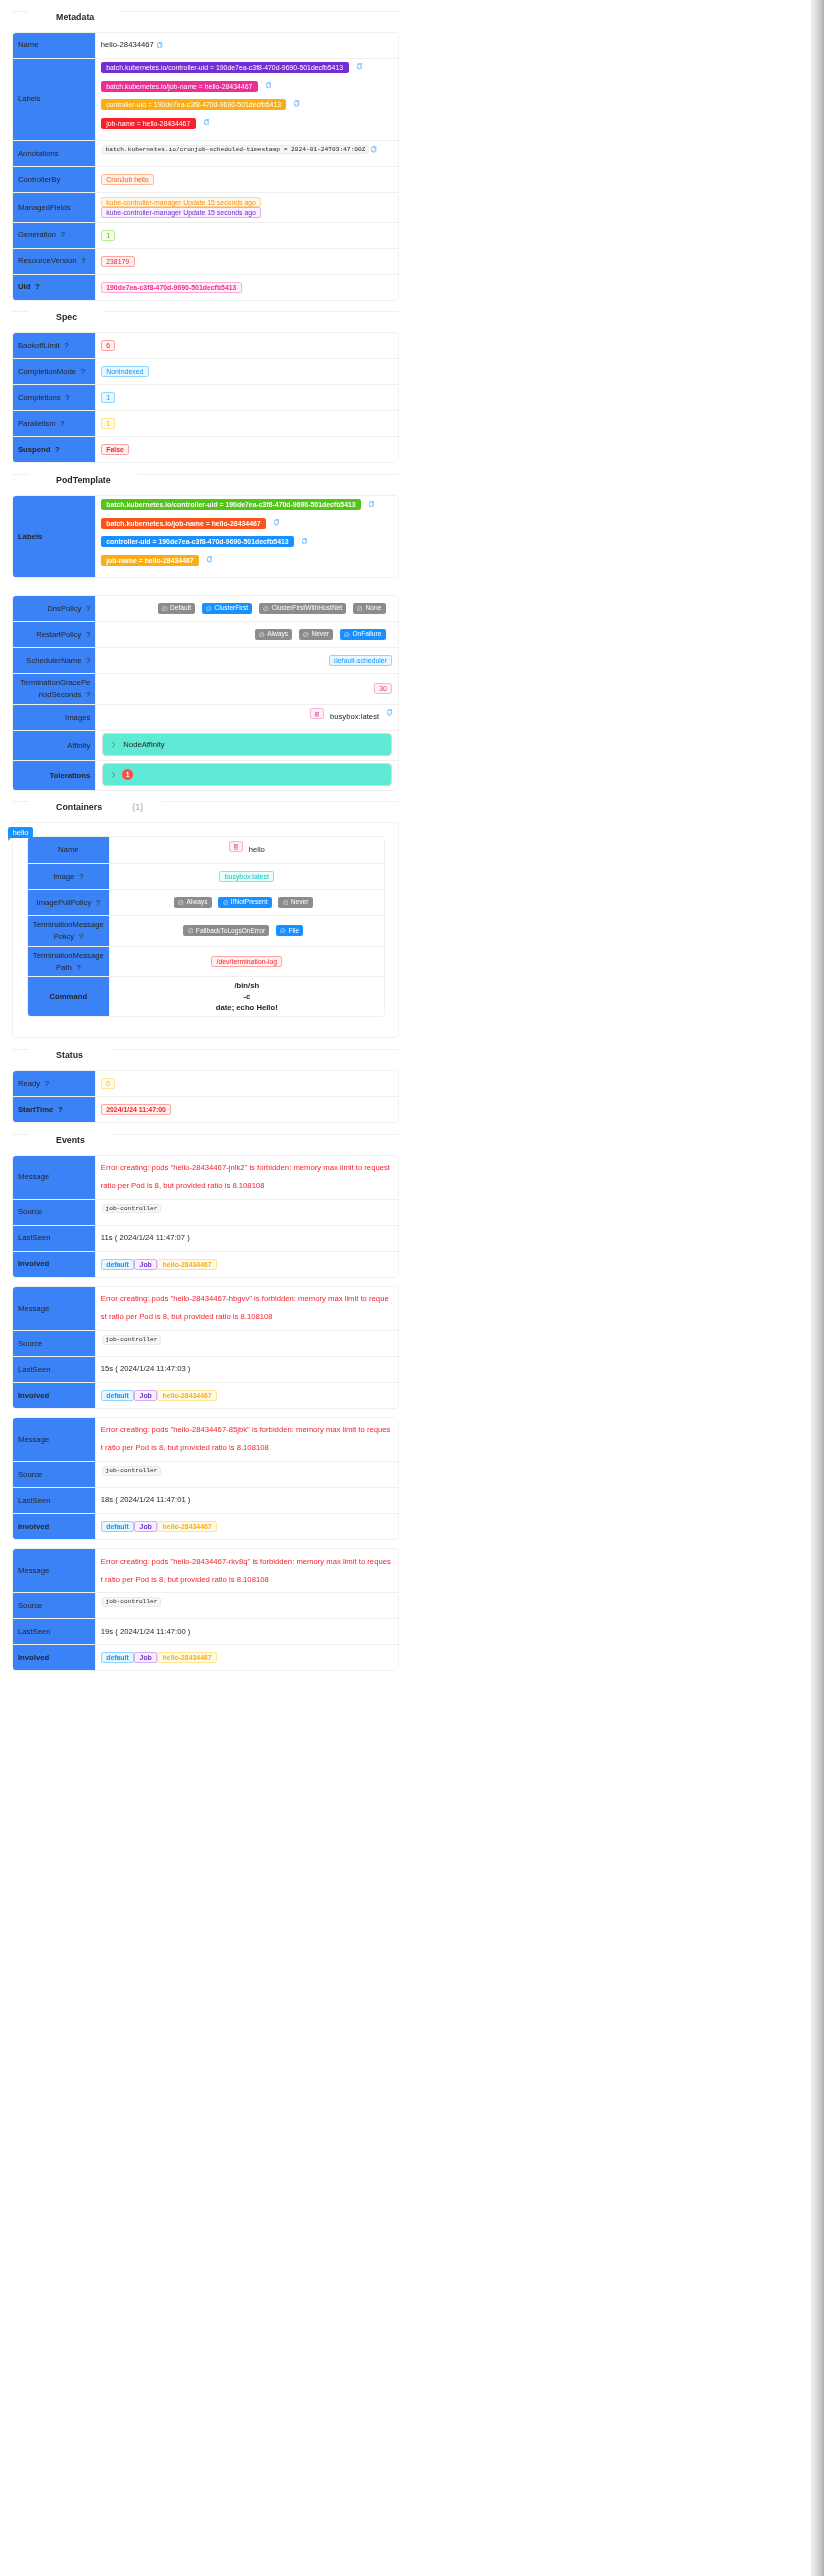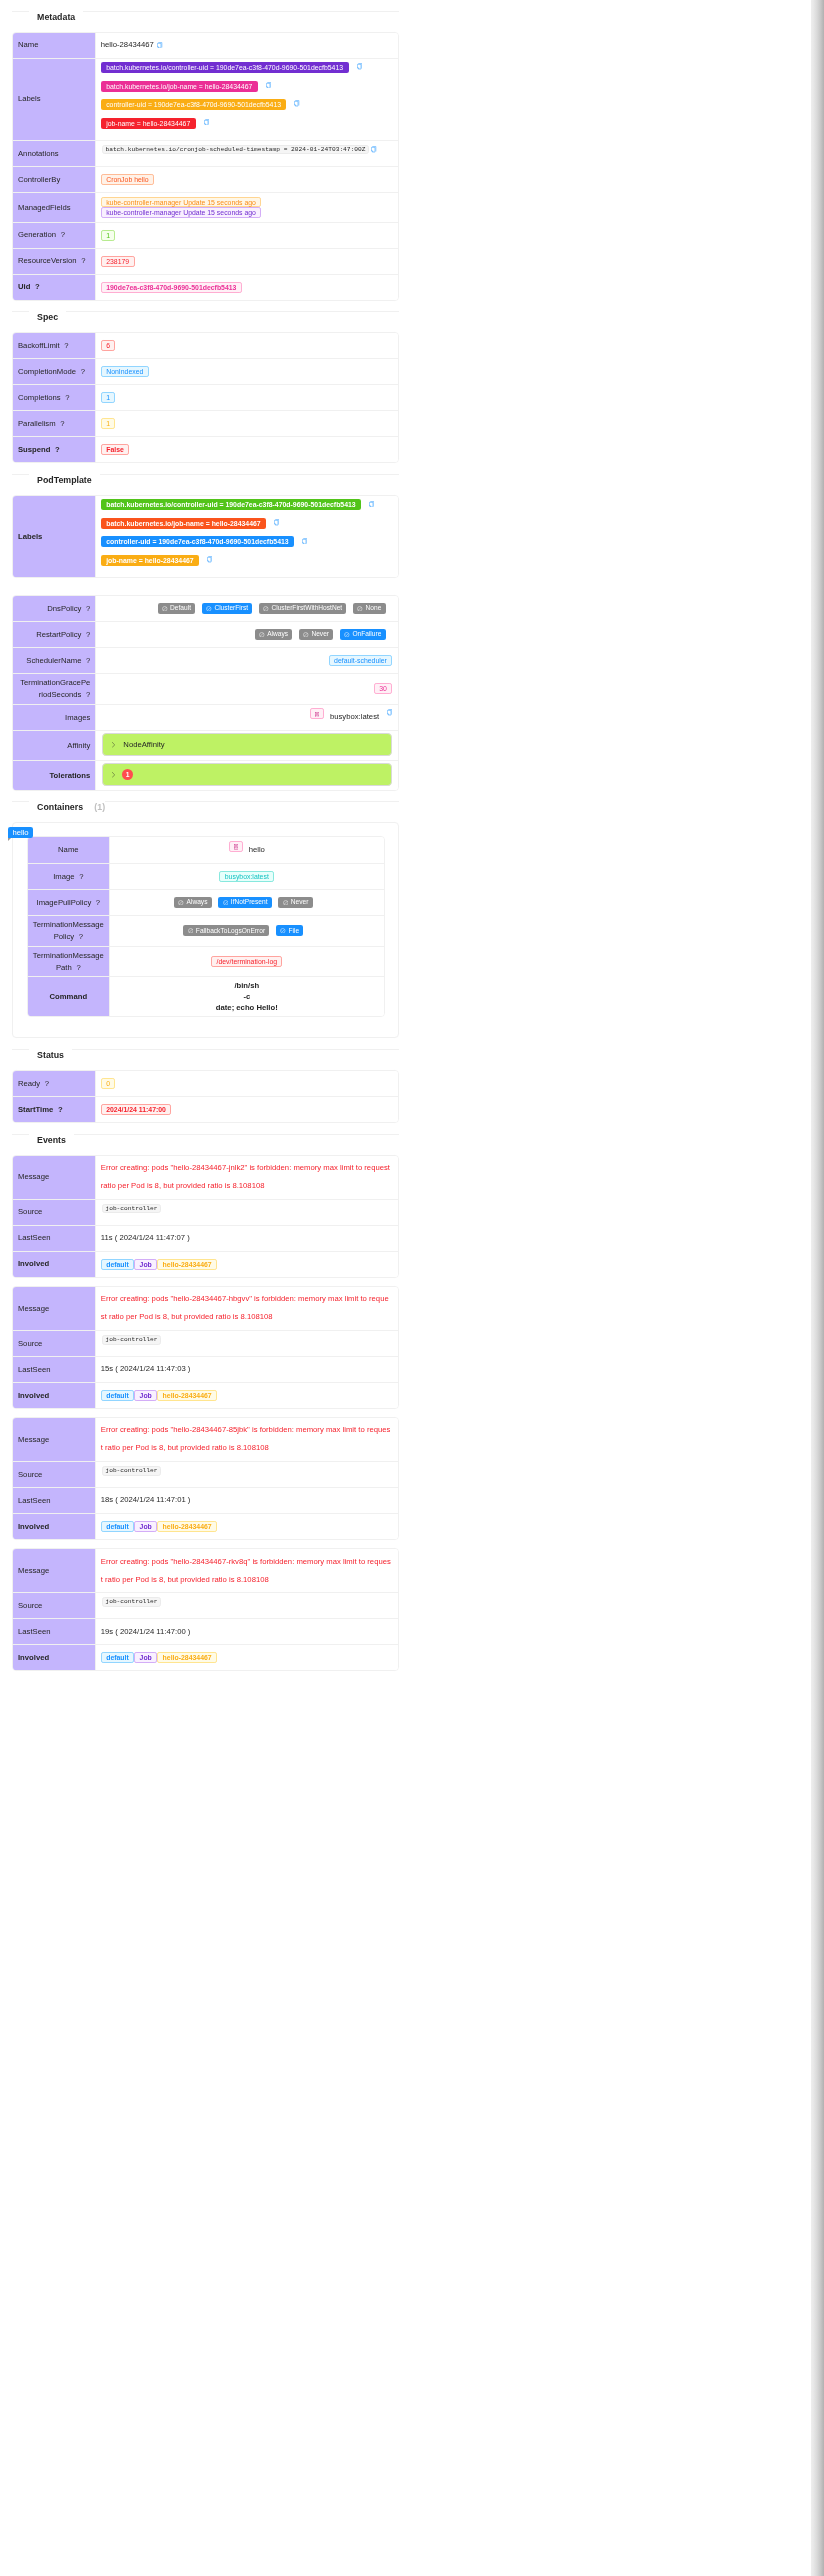--- a/index.html
+++ b/index.html
@@ -43,35 +43,36 @@
 
   
   .divider {
     display: flex;
     align-items: flex-start;
     margin: 10.7px 0 7.7px 0;
     font-size: 8.8px;
     font-weight: 700;
     color: #262626;
     white-space: nowrap;
+    gap: 19px;
   }
   .divider .dl { width: 16.5px; flex: 0 0 16.5px; height:0.5px; background: #f0f0f0; }
   .divider .dr { flex: 1 1 auto; height:0.5px; background: #f0f0f0; }
   .divider .dtext { padding: 0 8.2px; }
   .divider .dcount { color: #bfbfbf; font-weight:700; padding-left:3.1px;}
 
   
   .desc { border: 0.5px solid #f0f0f0; border-radius: 4.1px; overflow: hidden; background:#fff; }
   .desc2 { margin-top: 17px; text-align: right; }
   .desc table { width: 100%; border-collapse: collapse; table-layout: fixed; }
   .desc td { border-bottom: 0.5px solid #f0f0f0; vertical-align: middle; }
   .desc tr:last-child td { border-bottom: none; font-weight: bold; }
   .desc td.lbl {
     width: 82px;
-    background: #c4b5fd;
+    background: #3b82f6;
     border-right: 0.5px solid #f0f0f0;
     padding: 3.5px 4.6px;
     color: #262626;
     line-height: 11.4px;
     overflow-wrap: break-word;
   }
   .desc td.val { padding: 3.5px 5.7px 3.5px 4.9px; background:#fff; line-height:18px;}
   .q { color: #262626; margin-left: 4.6px; font-size:7.7px; cursor: help;}
 
   
@@ -121,21 +122,21 @@
     height: 11px; padding: 0 4.3px; border-radius: 2.1px;
     font-size: 6.6px; margin-right: 6.7px;
     background:#8c8c8c; color:#fff; cursor:pointer;
     vertical-align:middle; white-space:nowrap;
   }
   .pill.on { background:#1890ff; }
   .pill svg { display:block; flex:0 0 5.5px; width:5.5px; height:5.5px;}
 
   
   .collapse {
-    border:0.5px solid #d9d9d9; border-radius:4.1px; background:#bef264;
+    border:0.5px solid #d9d9d9; border-radius:4.1px; background:#5eead4;
     height: 23px; display:flex; align-items:center;
     font-size:7.7px; margin-left:0.9px; margin-top:-1.2px;
     padding-left: 9.7px;
   }
   .caret { width: 3px; display:flex; align-items:center;}
   .collapse .ctext { margin-left: 8px; }
   .badge-count {
     display:inline-flex; align-items:center; justify-content:center;
     width:11px; height:11px; border-radius:50%;
     background:#ff4d4f; color:#fff; font-size:6.7px; margin-left:6.7px;

